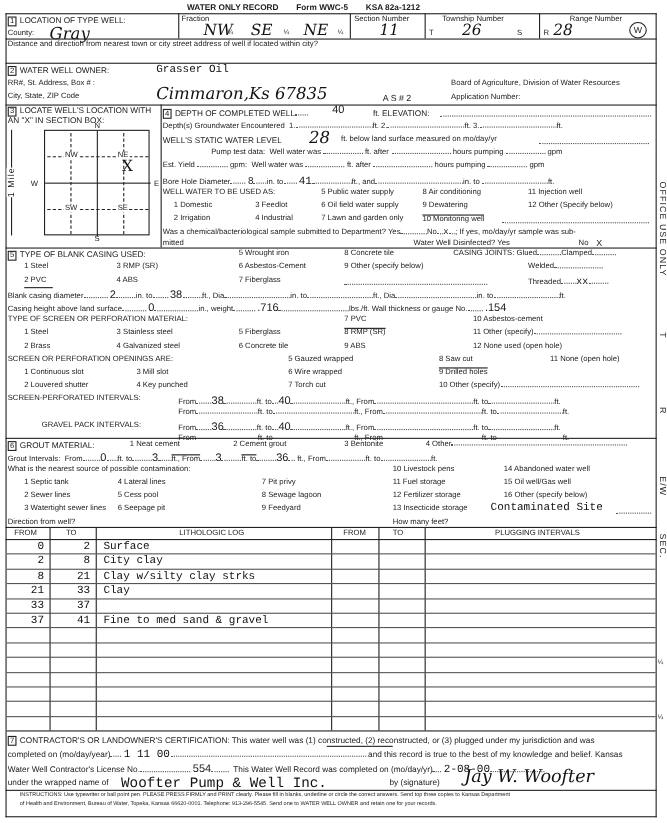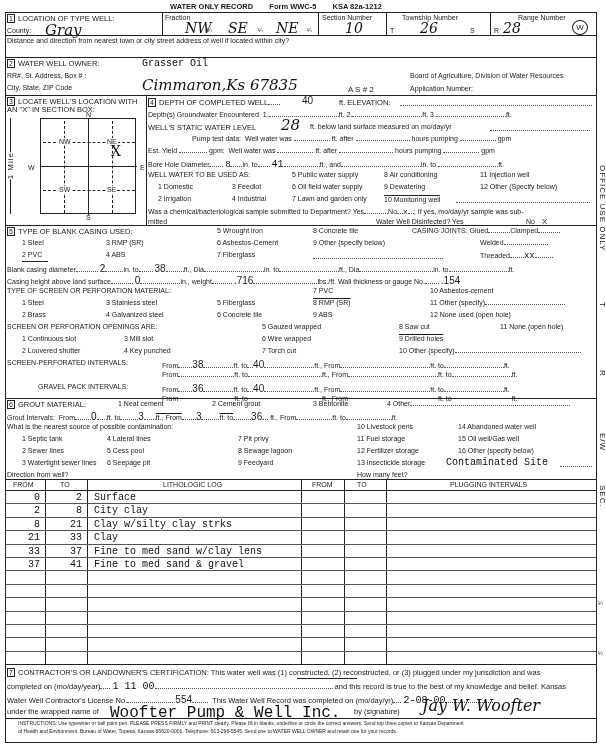--- a/index.html
+++ b/index.html
@@ -42,21 +42,21 @@
 <div class="abs" style="left:165px;top:14px;">Fraction</div>
 <div class="abs hand" style="left:185px;top:20px;font-size:14px;">NW</div>
 <div class="abs" style="left:207px;top:27px;font-size:6px;">¼</div>
 <div class="abs hand" style="left:228px;top:20px;font-size:14px;">SE</div>
 <div class="abs" style="left:258px;top:27px;font-size:6px;">¼</div>
 <div class="abs hand" style="left:276px;top:20px;font-size:14px;">NE</div>
 <div class="abs" style="left:307px;top:27px;font-size:6px;">¼</div>
 
 <div class="line vl" style="left:318px;top:12px;height:23px;"></div>
 <div class="abs" style="left:322px;top:14px;">Section Number</div>
-<div class="abs hand" style="left:345px;top:20px;font-size:14px;">10</div>
+<div class="abs hand" style="left:345px;top:20px;font-size:14px;">11</div>
 
 <div class="line vl" style="left:386px;top:12px;height:23px;"></div>
 <div class="abs" style="left:402px;top:14px;">Township Number</div>
 <div class="abs" style="left:390px;top:27px;">T</div>
 <div class="abs hand" style="left:420px;top:20px;font-size:14px;">26</div>
 <div class="abs" style="left:470px;top:27px;">S</div>
 
 <div class="line vl" style="left:490px;top:12px;height:23px;"></div>
 <div class="abs" style="left:518px;top:14px;">Range Number</div>
 <div class="abs" style="left:494px;top:27px;">R</div>
@@ -303,21 +303,20 @@
   <span class="type" style="left:88px;">Clay w/silty clay strks</span>
 </div>
 <div class="logrow" style="top:531.2px;">
   <span class="type" style="right:556px;">21</span>
   <span class="type" style="right:514px;">33</span>
   <span class="type" style="left:88px;">Clay</span>
 </div>
 <div class="logrow" style="top:544.6px;">
   <span class="type" style="right:556px;">33</span>
   <span class="type" style="right:514px;">37</span>
-  <span class="type" style="left:88px;">Fine to med sand w/clay lens</span>
 </div>
 <div class="logrow" style="top:558px;">
   <span class="type" style="right:556px;">37</span>
   <span class="type" style="right:514px;">41</span>
   <span class="type" style="left:88px;">Fine to med sand &amp; gravel</span>
 </div>
 <div class="logrow" style="top:571.4px;"></div>
 <div class="logrow" style="top:584.8px;"></div>
 <div class="logrow" style="top:598.2px;"></div>
 <div class="logrow" style="top:611.6px;"></div>
@@ -334,21 +333,21 @@
   <span class="type" style="font-size:10px">1 11 00</span><span class="dots" style="width:178px"></span>
   <span>and this record is true to the best of my knowledge and belief. Kansas</span>
 </div>
 <div class="abs" style="left:7px;top:694px;font-size:7.5px;">
   <span>Water Well Contractor's License No.</span><span class="dots" style="width:46px"></span>
   <span style="font-size:10px">554</span><span class="dots" style="width:16px"></span>&nbsp;
   <span>This Water Well Record was completed on (mo/day/yr)</span><span class="dots" style="width:8px"></span>
   <span class="type" style="font-size:10px">2-08-00</span><span class="dots" style="width:50px"></span>
 </div>
 <div class="abs" style="left:7px;top:707px;font-size:7.5px;">under the wrapped name of</div>
-<div class="abs type" style="left:110px;top:704px;font-size:16px;">Woofter Pump &amp; Well Inc.</div>
+<div class="abs type" style="left:110px;top:704px;font-size:13px;">Woofter Pump &amp; Well Inc.</div>
 <div class="abs" style="left:354px;top:707px;font-size:7.5px;">by (signature)</div>
 <div class="abs hand" style="left:422px;top:696px;font-size:16px;">Jay W. Woofter</div>
 <div class="line hl" style="left:5px;top:718px;width:592px;"></div>
 <div class="abs" style="left:18px;top:720px;font-size:5px;">INSTRUCTIONS: Use typewriter or ball point pen. PLEASE PRESS FIRMLY and PRINT clearly. Please fill in blanks, underline or circle the correct answers. Send top three copies to Kansas Department</div>
 <div class="abs" style="left:18px;top:728px;font-size:5px;">of Health and Environment, Bureau of Water, Topeka, Kansas 66620-0001. Telephone: 913-296-5545. Send one to WATER WELL OWNER and retain one for your records.</div>
 <div class="line hl" style="left:5px;top:742px;width:592px;"></div>
 
 <div class="abs vert" style="left:598px;top:165px;">OFFICE USE ONLY</div>
 <div class="abs vert" style="left:598px;top:302px;">T</div>
 <div class="abs vert" style="left:598px;top:370px;">R</div>

